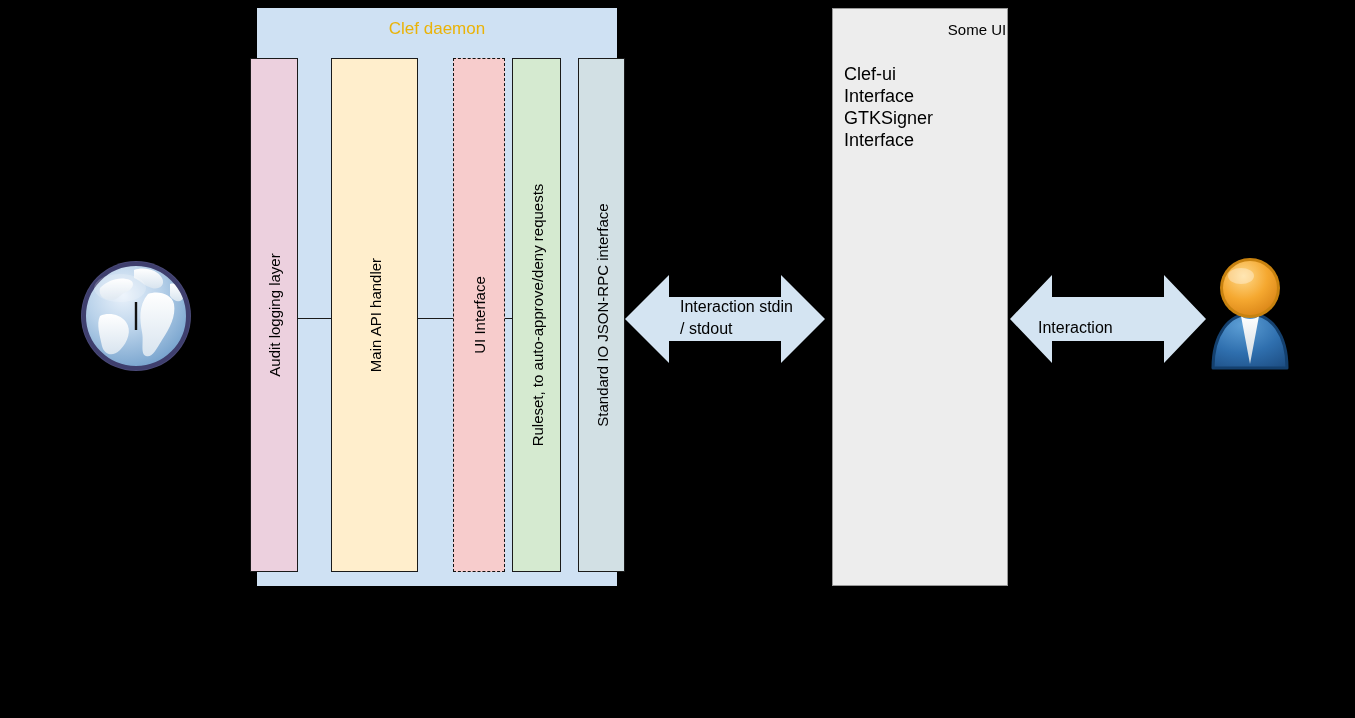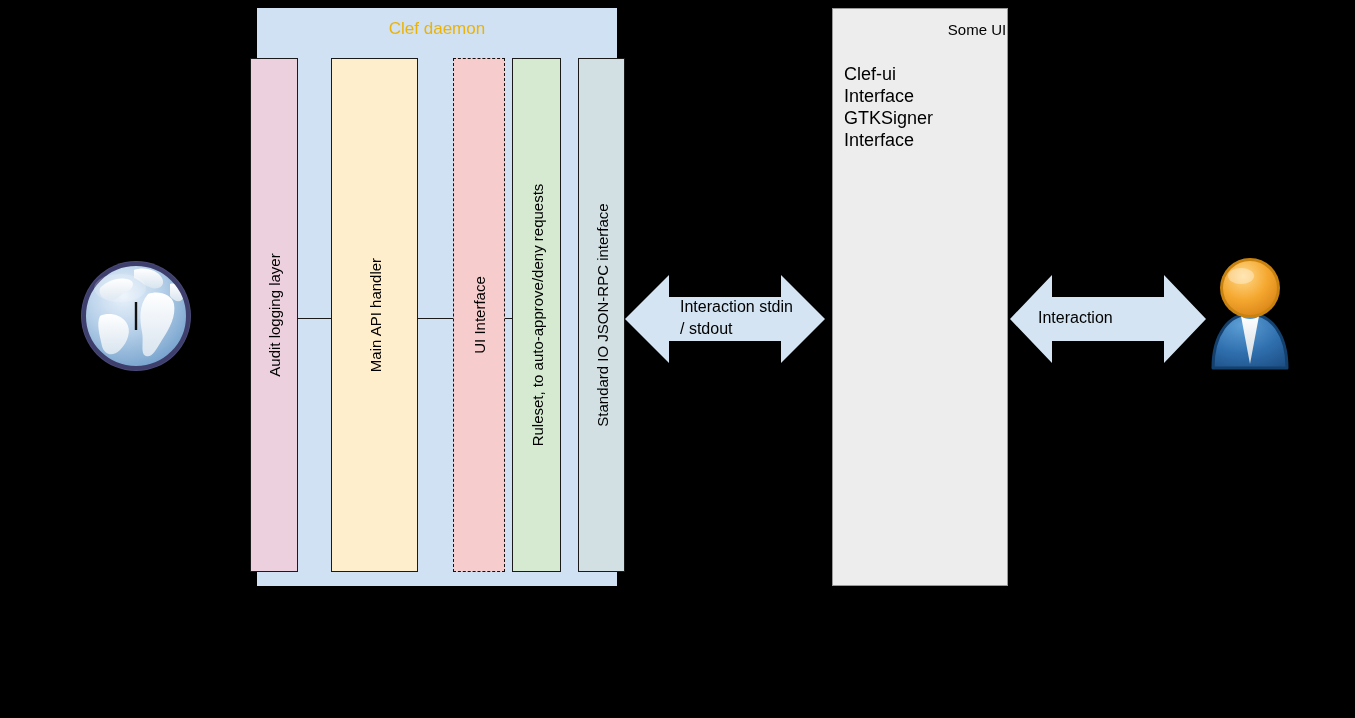--- a/index.html
+++ b/index.html
@@ -45,21 +45,21 @@
   .someui-list div{white-space:nowrap;}
 
   
   .arrow{position:absolute;}
   .arrow svg{display:block;}
   .arrow-label{position:absolute;font-size:16px;line-height:22px;color:#000;
                white-space:pre;}
   .ar-left{left:625px;top:269px;width:200px;height:100px;}
   .ar-left-label{left:656px;top:296px;margin-left:24px;}
   .ar-right{left:1010px;top:269px;width:196px;height:100px;}
-  .ar-right-label{left:1038px;top:307px;}
+  .ar-right-label{left:1038px;top:317px;}
 
   
   .user{position:absolute;left:1203px;top:252px;width:94px;height:122px;}
   .user svg{display:block;width:94px;height:122px;}
 </style>
 </head>
 <body>
 
 <div class="stage">
 

